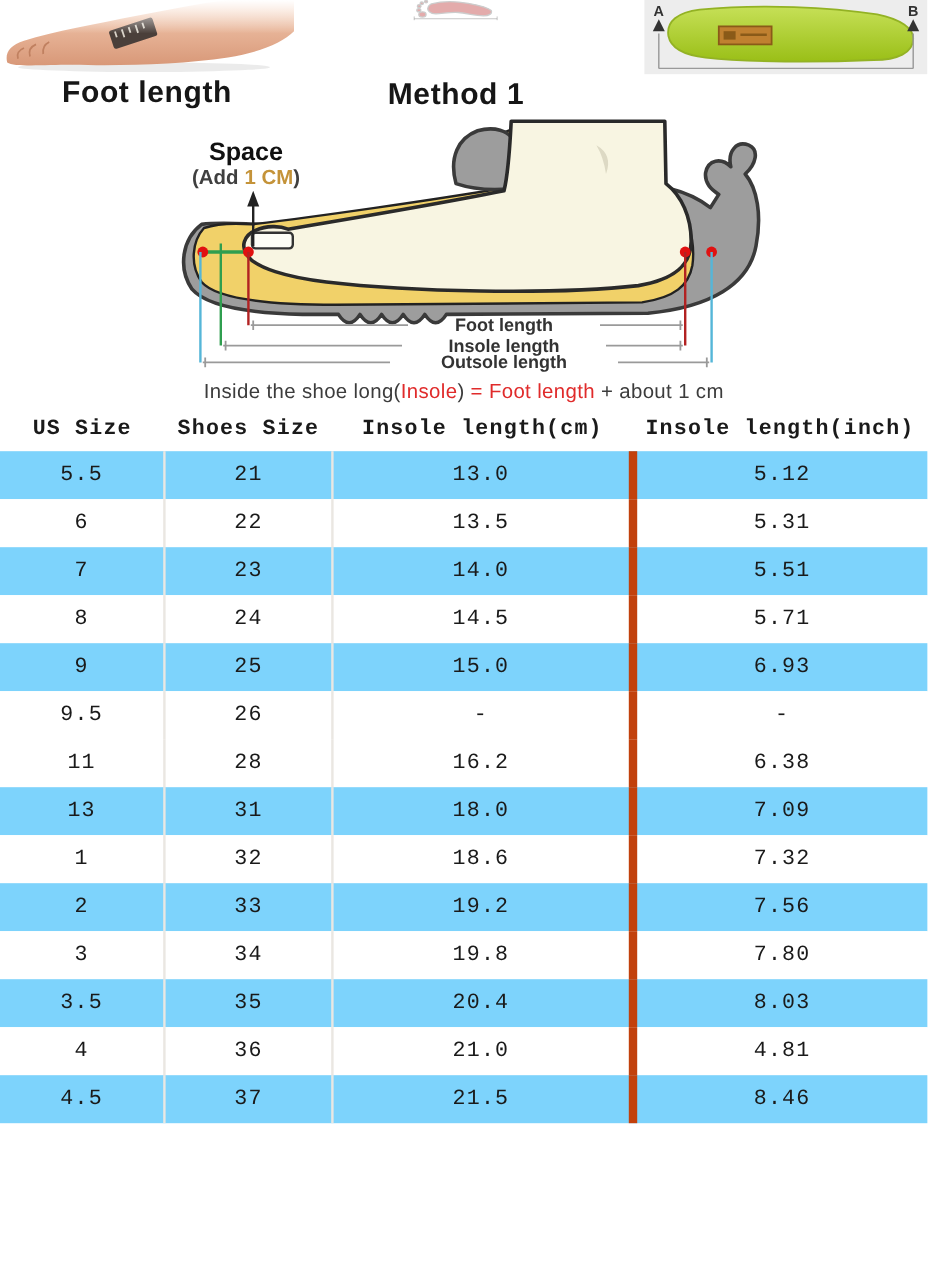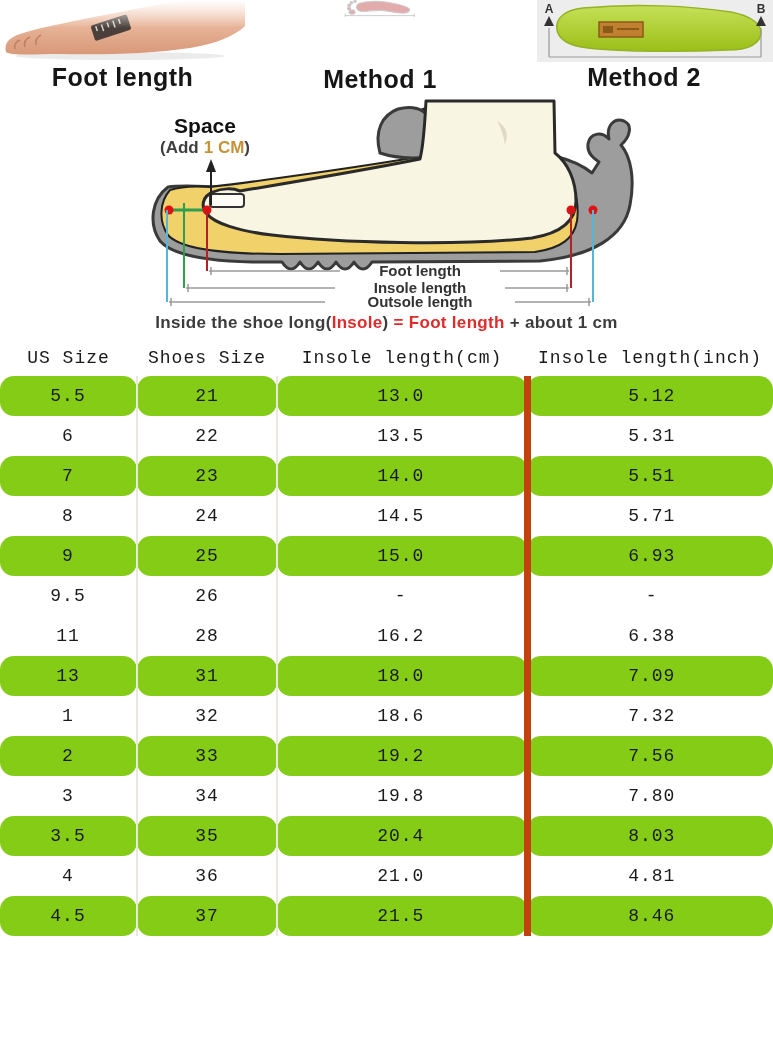--- a/index.html
+++ b/index.html
@@ -15,42 +15,42 @@
     font-weight:bold;font-size:25px;color:#161616;letter-spacing:.5px;
     line-height:31px;text-align:center;width:100%;
   }
   .p-foot{width:245px;}
   .p-m1{width:270px;gap:47px;}
   .p-m2{width:258px;}
   
   .diagram svg{display:block;}
   
   .formula{
-    height:27px;display:flex;justify-content:center;align-items:flex-start;
-    font-weight:bold;font-size:17px;color:#3c3c3c;letter-spacing:.3px;
+    height:27px;display:flex;justify-content:center;align-items:center;
+    font-weight:normal;font-size:17px;color:#3c3c3c;letter-spacing:.3px;
   }
   .formula span{white-space:pre;}
   .formula .red{color:#e02b2b;}
   
   table.size{
     border-collapse:collapse;table-layout:fixed;width:773px;
     font-family:"Liberation Mono","DejaVu Sans Mono",monospace;
     color:#1a1a1a;
   }
   table.size th{
-    height:36px;font-weight:normal;font-size:18px;letter-spacing:1px;
+    height:36px;font-weight:bold;font-size:18px;letter-spacing:1px;
     background:#ffffff;text-align:center;padding:0;
   }
   table.size td{
     height:40px;line-height:40px;font-size:18px;letter-spacing:1px;
     text-align:center;padding:0;background:#ffffff;
   }
   table.size td.s1,table.size td.s2{border-right:2px solid #eae7e2;}
   table.size td.s3{border-right:7px solid #c2410c;margin-left:48px;}
-  table.size tr.alt td{background:#84cc16;border-radius:14px;}
+  table.size tr.alt td{background:#7dd3fc;}
 </style>
 </head>
 <body>
 
 <div class="top">
 
   <div class="panel p-foot">
     <svg width="245" height="62" viewBox="0 0 245 62">
       <defs>
         <linearGradient id="skin" x1="0" y1="0" x2="0" y2="1">
@@ -111,21 +111,20 @@
       <text x="34" y="13" font-size="12" font-weight="bold" fill="#333333" text-anchor="middle">A</text>
       <text x="246" y="13" font-size="12" font-weight="bold" fill="#333333" text-anchor="middle">B</text>
       <polygon points="34,16 29,26 39,26" fill="#333333"></polygon>
       <polygon points="246,16 241,26 251,26" fill="#333333"></polygon>
       <g stroke="#999999" stroke-width="1.2">
         <line x1="34" y1="28" x2="34" y2="57"></line>
         <line x1="246" y1="28" x2="246" y2="57"></line>
         <line x1="34" y1="57" x2="246" y2="57"></line>
       </g>
     </svg>
-    <div class="panel-label">Method 2</div>
   </div>
 </div>
 
 <div class="diagram">
   <svg width="773" height="218" viewBox="0 0 773 218">
 
     <path fill="#9d9d9d" stroke="#3a3a3a" stroke-width="3" stroke-linejoin="round" d="M 168,92 C 152,104 148,128 160,146 C 172,160 205,166 252,167 L 282,167
          q 9,14 18,0 q 9,14 18,0 q 9,14 18,0 q 9,14 18,0 q 9,14 18,0
          L 540,166 C 592,161 624,142 630,110 C 635,84 631,62 621,50
          C 630,42 633,30 624,26 C 614,22 606,31 609,44 C 601,36 590,38 588,49

